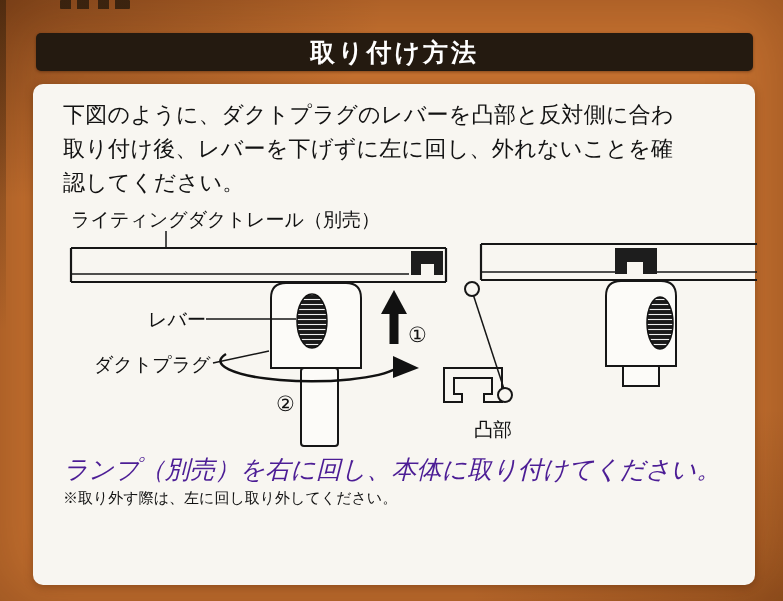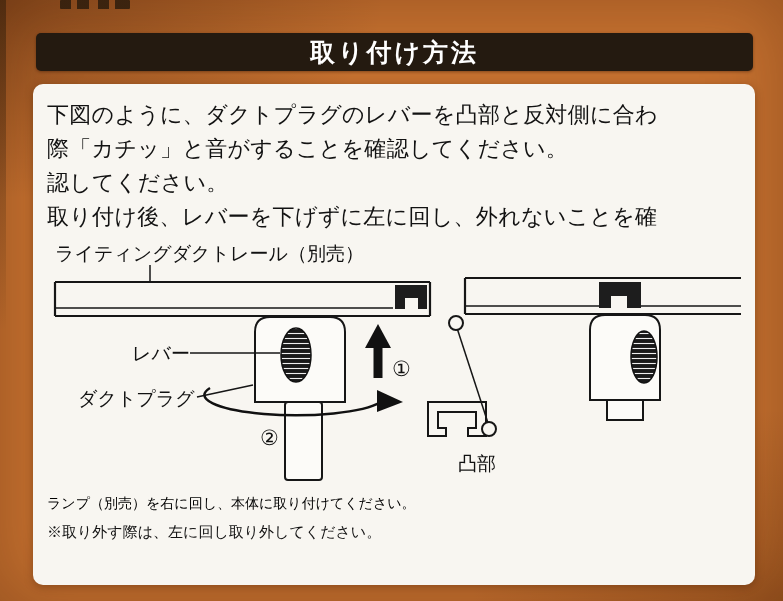--- a/index.html
+++ b/index.html
@@ -32,58 +32,57 @@
     background:#241a10;border-radius:5px;
     display:flex;align-items:center;justify-content:center;
     box-shadow:0 1px 3px rgba(40,15,0,.4);
   }
   .header-bar span{
     color:#ffffff;font-size:25px;font-weight:bold;letter-spacing:3px;
   }
   .panel{
     position:absolute;left:33px;top:84px;width:722px;height:501px;
     background:#f8f6f1;border-radius:10px;
-    box-sizing:border-box;padding:12px 14px 0 14px;
+    box-sizing:border-box;padding:12px 14px 0 30px;
     box-shadow:0 2px 8px rgba(60,25,0,.35);
     color:#141414;
   }
   .body-text{margin-top:2px;}
   .body-text div{
     font-size:22px;line-height:34px;white-space:nowrap;
     letter-spacing:0.3px;font-weight:500;color:#121212;
   }
   .diagram{display:block;margin-top:2px;}
   .dlabel{font-size:19px;fill:#111;font-family:"Liberation Sans",sans-serif;font-weight:500;}
   .dnum{font-size:21px;fill:#111;font-family:"Liberation Sans",sans-serif;}
   .part{fill:#fcfbf8;stroke:#161616;stroke-width:2;}
   .rl{stroke:#161616;stroke-width:2.2;}
   .thin{stroke:#161616;stroke-width:1.5;}
   .marker{fill:#f8f6f1;stroke:#161616;stroke-width:2;}
   .footer-text{margin-top:4px;}
-  .footer-line1{font-size:14px;line-height:30px;white-space:nowrap;font-weight:500;color:#000000;}
+  .footer-line1{font-size:25px;line-height:30px;white-space:nowrap;font-weight:500;color:#4c1d95;font-style:italic;}
   .footer-line2{font-size:15px;line-height:28px;white-space:nowrap;font-weight:500;color:#121212;}
 </style>
 </head>
 <body>
 
 <div class="page">
 
   <div class="crop-fragment"></div>
 
   <div class="header-bar">
     <span>取り付け方法</span>
   </div>
 
   <div class="panel">
 
     <div class="body-text">
       <div>下図のように、ダクトプラグのレバーを凸部と反対側に合わ</div>
-      <div>際「カチッ」と音がすることを確認してください。</div>
+      <div>取り付け後、レバーを下げずに左に回し、外れないことを確</div>
       <div>認してください。</div>
-      <div>取り付け後、レバーを下げずに左に回し、外れないことを確</div>
     </div>
 
     <svg class="diagram" viewBox="0 0 694 248" width="694" height="248" xmlns="http://www.w3.org/2000/svg">
       <defs>
         <pattern id="leverHatch" width="5" height="5" patternUnits="userSpaceOnUse">
           <rect width="5" height="5" fill="#191919"></rect>
           <line x1="0" y1="2.5" x2="5" y2="2.5" stroke="#efefef" stroke-width="1.1"></line>
         </pattern>
       </defs>
 

